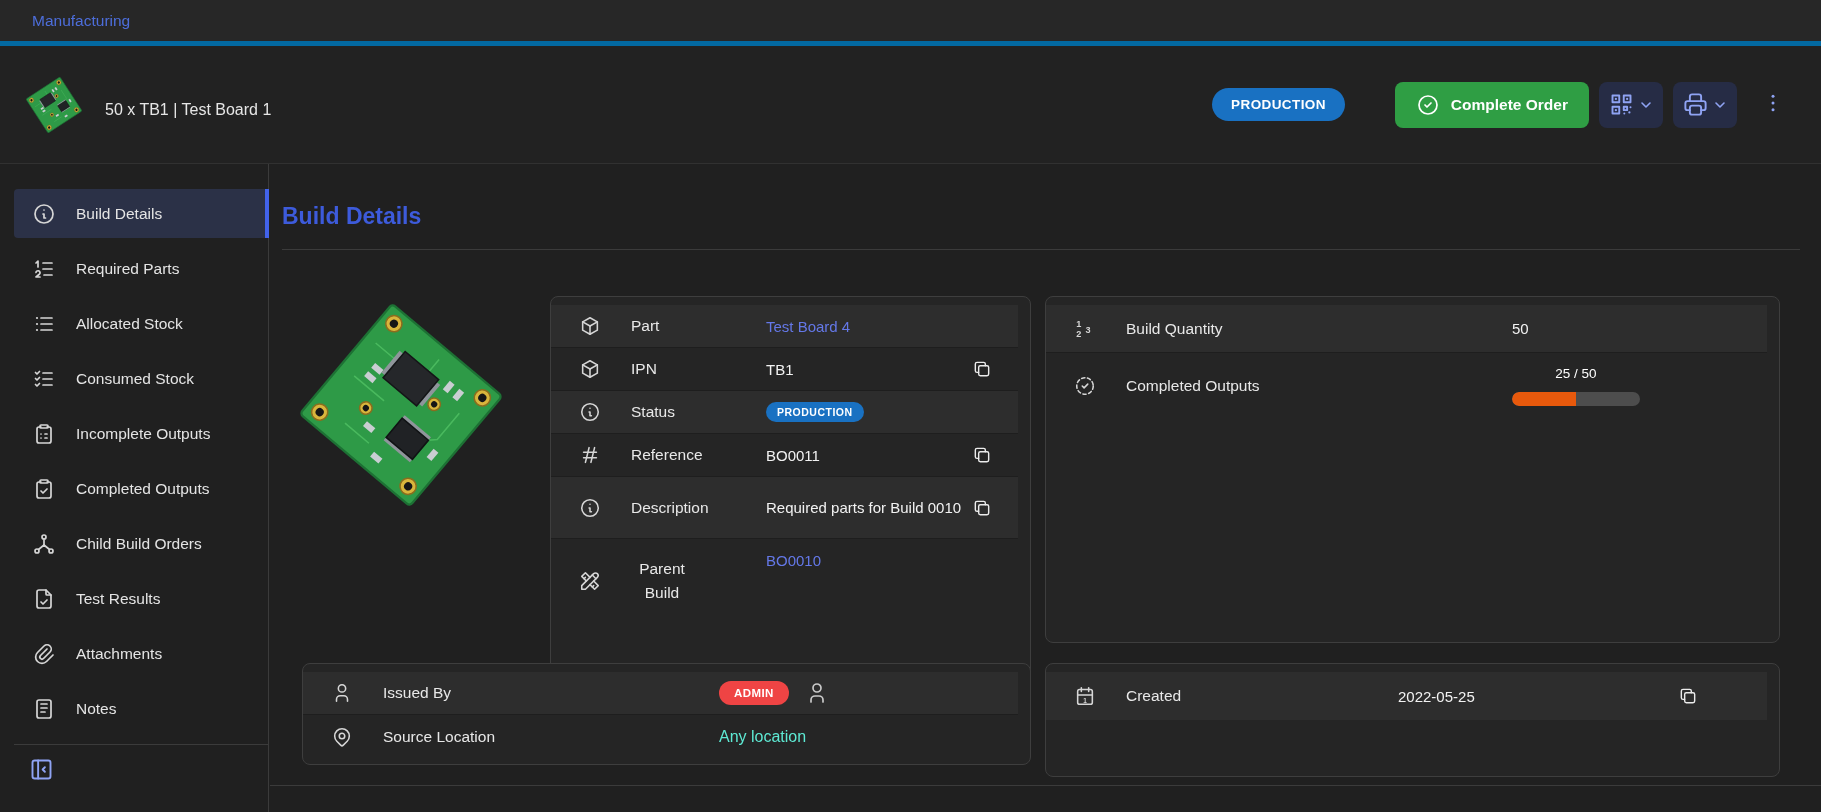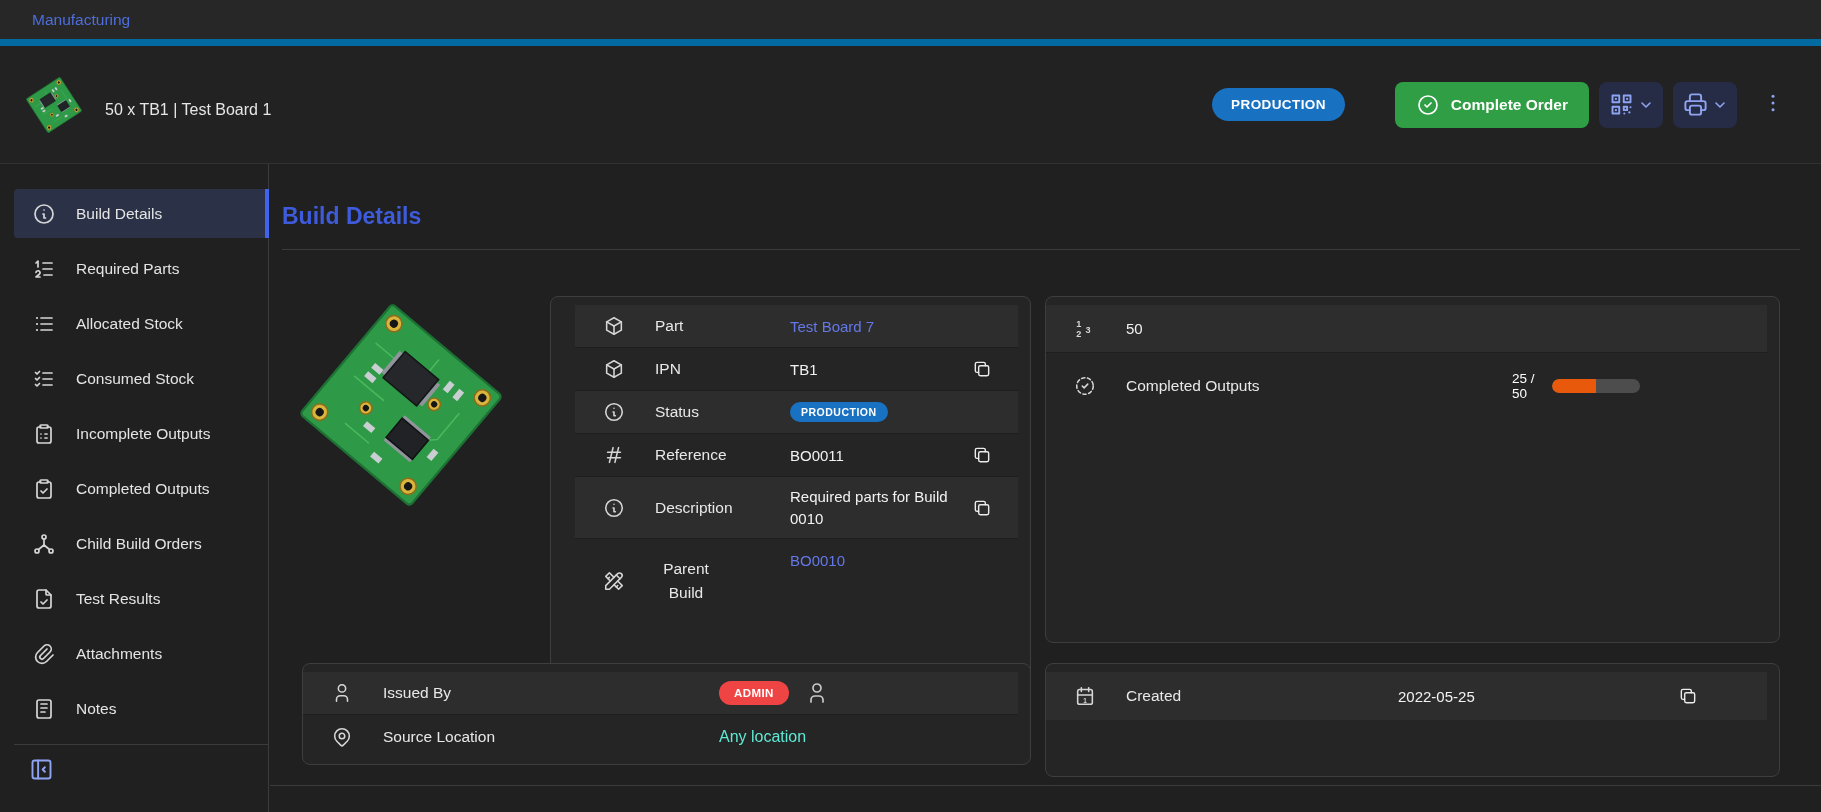--- a/index.html
+++ b/index.html
@@ -1,21 +1,21 @@
 <!DOCTYPE html>
 <html><head>
 <meta charset="utf-8">
 <style>
   html,body{margin:0;padding:0;background:#202020;}
   body{width:1821px;height:812px;font-family:"Liberation Sans","DejaVu Sans",sans-serif;color:#e6e6e6;overflow:hidden;position:relative;}
   *{box-sizing:border-box;}
   button{font-family:inherit;}
 
   
-  .topbar{position:absolute;top:0;left:0;right:0;height:46px;background:#272727;border-bottom:7px solid #0369a1;display:flex;align-items:center;padding:0 32px;}
+  .topbar{position:absolute;top:0;left:0;right:0;height:46px;background:#272727;border-bottom:5px solid #0369a1;display:flex;align-items:center;padding:0 32px;}
   .crumb{color:#4d6edb;font-size:15.5px;cursor:pointer;}
 
   
   .header-band{position:absolute;top:46px;left:0;right:0;height:118px;display:flex;align-items:center;padding:0 30px 0 25px;border-bottom:1px solid #313131;background:#222222;}
   .pcb-sm{width:58px;height:58px;display:flex;align-items:center;justify-content:center;}
   .pcb-sm svg{width:44px;height:44px;transform:rotate(-33deg);}
   .title-block{margin-left:22px;}
   .page-title{font-size:24px;font-weight:bold;color:#3558d4;letter-spacing:.2px;}
   .page-subtitle{font-size:16px;color:#e6e6e6;margin-top:10px;}
   .header-actions{margin-left:auto;display:flex;align-items:center;gap:10px;}
@@ -43,21 +43,21 @@
   
   .main{position:absolute;left:270px;top:164px;width:1551px;height:622px;border-bottom:1px solid #3b3b3b;padding:38px 0 0 12px;}
   .main-heading{font-size:23px;font-weight:bold;color:#3d5bdb;line-height:28px;}
   .heading-divider{border-top:1px solid #3b3b3b;margin:19px 21px 0 0;}
   .content{position:relative;}
 
   .pcb-lg{position:absolute;left:11px;top:47px;width:216px;height:216px;display:flex;align-items:center;justify-content:center;}
   .pcb-lg svg{width:156px;height:156px;transform:rotate(40deg);}
 
   .panel{position:absolute;background:#252525;border:1px solid #3e3e3e;border-radius:8px;padding:8px 12px 8px 0;}
-  .p-mid{left:268px;top:46px;width:481px;height:434px;padding-left:24px;}
+  .p-mid{left:268px;top:46px;width:481px;height:434px;}
   .p-qty{left:763px;top:46px;width:735px;height:347px;}
   .p-issued{left:20px;top:413px;width:729px;height:102px;}
   .p-created{left:763px;top:413px;width:735px;height:114px;}
 
   .row{display:grid;align-items:center;border-bottom:1px solid #1e1e1e;}
   .row:last-child{border-bottom:none;}
   .row:nth-child(odd){background:#2d2d2d;}
   .p-mid .row{grid-template-columns:80px 135px 1fr 46px;min-height:43px;}
   .p-mid .row:nth-child(5){min-height:62px;}
   .p-mid .row:nth-child(6){min-height:84px;}
@@ -75,21 +75,21 @@
   .cell-value{font-size:15px;color:#f2f2f2;}
   .cell-copy{justify-self:start;}
   .link{color:#6478e8;cursor:pointer;}
   .value-error{color:#f25f5f;font-size:16px;}
   .badge-blue{background:#1971c2;color:#fff;font-size:10.5px;font-weight:bold;letter-spacing:.5px;padding:4px 11px;border-radius:11px;display:inline-block;}
   .user-wrap{display:flex;align-items:center;gap:16px;color:#c9c9c9;}
   .user-wrap svg{width:24px;height:24px;}
   .badge-user{background:#ef4444;color:#fff;font-size:11.5px;font-weight:bold;letter-spacing:.4px;padding:6px 15px;border-radius:13px;}
   .copy-btn{background:none;border:none;color:#ececec;padding:0;display:flex;cursor:pointer;}
   .copy-btn svg{width:20px;height:20px;}
-  .progress-wrap{width:128px;display:flex;flex-direction:row;align-items:center;gap:11px;justify-content:flex-end;}
+  .progress-wrap{width:128px;display:flex;flex-direction:column;align-items:center;gap:11px;justify-content:flex-end;}
   .progress-label{font-size:13.5px;color:#fff;}
   .progress-track{width:128px;height:14px;border-radius:7px;background:#4d4d4d;overflow:hidden;}
   .progress-fill{height:100%;border-radius:7px 0 0 7px;}
 </style>
 </head>
 <body>
 
 <div class="topbar">
   <span class="crumb">Manufacturing</span>
 </div>
@@ -351,21 +351,21 @@
         <div class="row">
           <span class="cell-icon">
             <svg viewBox="0 0 24 24" fill="none" stroke="currentColor" stroke-width="1.7" stroke-linecap="round" stroke-linejoin="round">
               <path d="M12 3l8 4.5v9l-8 4.5l-8 -4.5v-9z"></path>
               <path d="M12 12l8 -4.5"></path>
               <path d="M12 12v9"></path>
               <path d="M12 12l-8 -4.5"></path>
             </svg>
           </span>
           <span class="cell-label">Part</span>
-          <div class="cell-value"><span class="link">Test Board 7</span></div>
+          <div class="cell-value"><span class="link">Test Board 4</span></div>
           <span class="cell-copy"></span>
         </div>
         <div class="row">
           <span class="cell-icon">
             <svg viewBox="0 0 24 24" fill="none" stroke="currentColor" stroke-width="1.7" stroke-linecap="round" stroke-linejoin="round">
               <path d="M12 3l8 4.5v9l-8 4.5l-8 -4.5v-9z"></path>
               <path d="M12 12l8 -4.5"></path>
               <path d="M12 12v9"></path>
               <path d="M12 12l-8 -4.5"></path>
             </svg>
@@ -450,20 +450,21 @@
       </div>
     <div class="panel p-qty" id="panel-quantity">
         <div class="row">
           <span class="cell-icon">
             <svg viewBox="0 0 24 24" fill="none" stroke="currentColor" stroke-width="1.7" stroke-linecap="round" stroke-linejoin="round">
               <text x="2.5" y="10" fill="currentColor" stroke="none" font-size="10" font-weight="bold">1</text>
               <text x="2.5" y="20.5" fill="currentColor" stroke="none" font-size="10" font-weight="bold">2</text>
               <text x="12.5" y="16" fill="currentColor" stroke="none" font-size="10" font-weight="bold">3</text>
             </svg>
           </span>
+          <span class="cell-label">Build Quantity</span>
           <div class="cell-value"><span class="value-text">50</span></div>
         </div>
         <div class="row">
           <span class="cell-icon">
             <svg viewBox="0 0 24 24" fill="none" stroke="currentColor" stroke-width="1.7" stroke-linecap="round" stroke-linejoin="round">
               <circle cx="12" cy="12" r="9" stroke-dasharray="3.6 2.8"></circle>
               <path d="M9 12l2 2l4 -4"></path>
             </svg>
           </span>
           <span class="cell-label">Completed Outputs</span>

